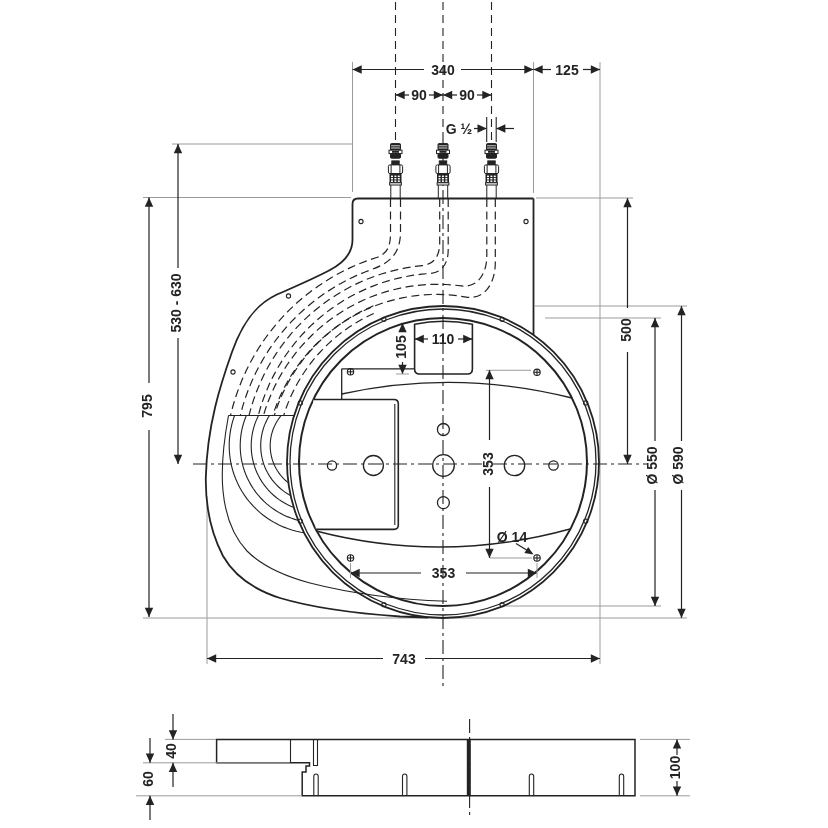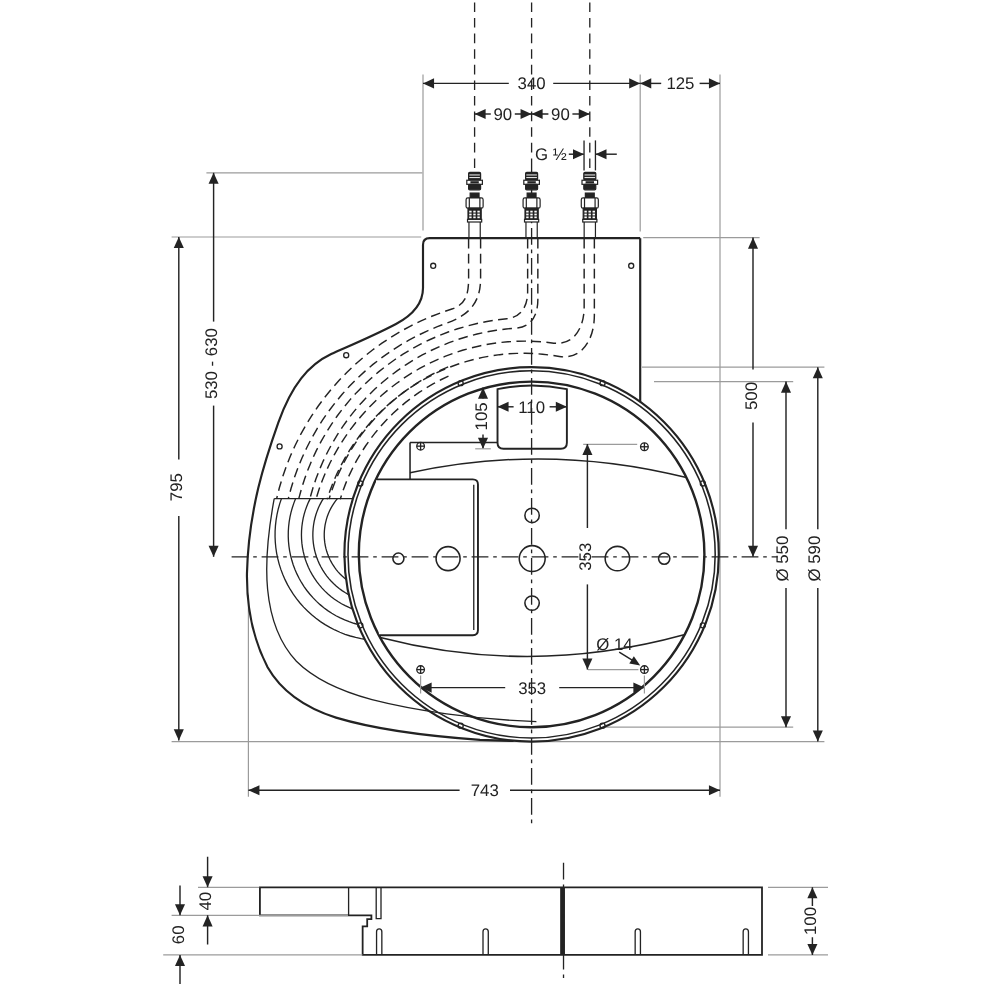--- a/index.html
+++ b/index.html
@@ -1,16 +1,16 @@
 <!DOCTYPE html>
 <html><head>
 <meta charset="utf-8">
 <style>
 html,body{margin:0;padding:0;background:#ffffff;}
-#page{width:828px;height:828px;background:#ffffff;position:relative;}
+#page{width:828px;height:828px;background:#ffffff;position:relative;font-weight:bold;}
 </style>
 </head>
 <body>
 
 <div id="page">
 <svg width="828" height="828" viewBox="0 0 828 828">
 
 <rect x="0" y="0" width="828" height="828" fill="#ffffff"></rect>
 
 <line x1="172" y1="144" x2="352" y2="144" stroke="#9b9b9b" stroke-width="1" fill="none"></line>

